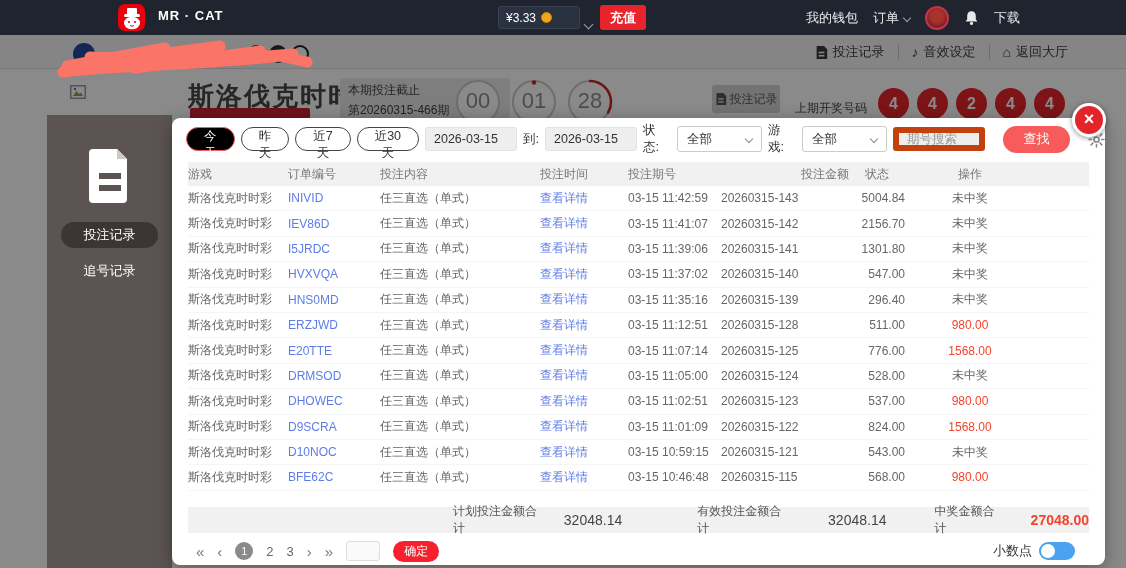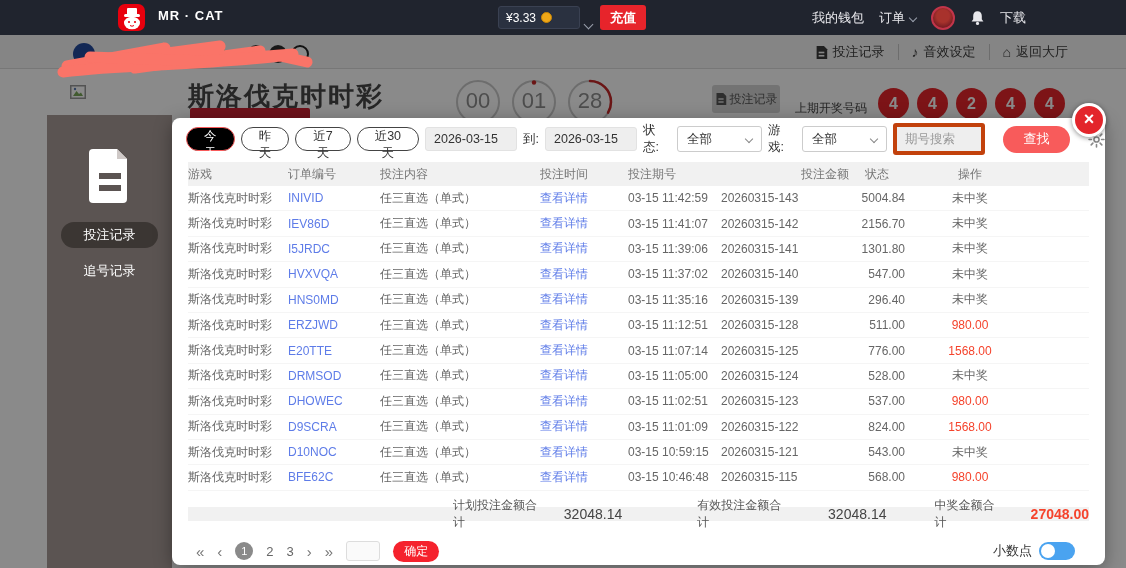--- a/index.html
+++ b/index.html
@@ -10,21 +10,21 @@
   .top-header { position:absolute; left:0; top:0; width:1126px; height:35px; background:#20242e; z-index:4; }
   .logo { position:absolute; left:118px; top:4px; width:27px; height:27px; background:#e8000d; border-radius:7px; display:flex; align-items:center; justify-content:center; }
   .brand { position:absolute; left:158px; top:8px; color:#fff; font-size:13px; font-weight:bold; letter-spacing:1px; }
   .balance-pill { position:absolute; left:498px; top:6px; width:82px; height:23px; background:#2a3140; border:1px solid #3a4152; border-radius:3px; display:flex; align-items:center; gap:5px; padding:0 7px; }
   .balance-txt { color:#fff; font-size:12px; }
   .coin { width:11px; height:11px; border-radius:50%; background:#f0a818; border:1px solid #c98708; }
   .hdr-chev { position:absolute; left:585px; top:14px; }
   .chev { display:inline-block; width:7px; height:7px; border-right:1.5px solid #9aa0ad; border-bottom:1.5px solid #9aa0ad; transform:rotate(45deg); }
   .chev.sm { width:6px; height:6px; border-color:#888; }
   .recharge-btn { position:absolute; left:600px; top:5px; width:46px; height:25px; background:#e7242b; border:none; border-radius:3px; color:#fff; font-size:13px; font-weight:bold; cursor:pointer; }
-  .hdr-right { position:absolute; right:100px; top:0; height:35px; display:flex; align-items:center; gap:15px;justify-content:flex-end; }
+  .hdr-right { position:absolute; right:106px; top:0; height:35px; display:flex; align-items:center; gap:15px;justify-content:flex-end; }
   .hdr-link { color:#e8e8ec; font-size:13px; display:flex; align-items:center; gap:5px; cursor:pointer; }
   .avatar { width:24px; height:24px; border-radius:50%; background:radial-gradient(circle at 50% 40%, #a8322c 0 40%, #7c1f24 70%); border:2px solid #c2354a; }
 
   
   .toolbar { position:absolute; left:0; top:35px; width:1126px; height:34px; background:#f6f6f6; border-bottom:1px solid #dcdcdc; z-index:1; }
   .tb-circle { position:absolute; border-radius:50%; }
   .tb-right { position:absolute; right:58px; top:0; height:34px; display:flex; align-items:center; gap:13px; }
   .tb-link { display:flex; align-items:center; gap:5px; font-size:13px; color:#3c3c3c; cursor:pointer; }
   .tb-divider { width:1px; height:16px; background:#c9c9c9; }
   .glyph-icon { font-size:14px; color:#3c3c3c; }
@@ -59,36 +59,36 @@
   
   .modal { position:absolute; left:172px; top:118px; width:933px; height:447px; background:#fff; border-radius:8px; box-shadow:0 4px 18px rgba(0,0,0,.35); z-index:6; }
   .close-btn { position:absolute; left:1072px; top:103px; width:34px; height:34px; border-radius:50%; background:#e3252b; border:3px solid #fff; box-shadow:0 1px 5px rgba(0,0,0,.45); color:#fff; font-size:18px; font-weight:bold; line-height:26px; text-align:center; cursor:pointer; z-index:8; }
 
   .filters { position:absolute; left:14px; top:8px; height:26px; display:flex; align-items:center; gap:6px; }
   .qbtn { height:24px; padding:0 11px; border-radius:13px; border:1px solid #444; background:#fff; color:#333; font-size:12.5px; cursor:pointer; }
   .qbtn.active { background:#000000; border-color:#f85b5b; color:#fff; }
   .date-input { width:92px; height:24px; background:#eee; border:1px solid #e2e2e2; border-radius:3px; font-size:12.5px; color:#333; padding:0 8px; font-family:inherit; }
   .flabel { font-size:12.5px; color:#333; }
   .select { width:86px; height:26px; border:1px solid #ccc; border-radius:3px; background:#fff; display:flex; align-items:center; justify-content:space-between; padding:0 9px; font-size:12.5px; color:#333; cursor:pointer; }
-  .issue-input { width:92px; height:24px; background:#eee; border:4px solid #c2410c; border-radius:3px; font-size:12.5px; padding:12px 8px; color:#7f1d1d; font-family:inherit; }
+  .issue-input { width:92px; height:24px; background:#eee; border:6px solid #c2410c; border-radius:3px; font-size:12.5px; padding:0 8px; color:#7f1d1d; font-family:inherit; }
   .issue-input::placeholder { color:#999; }
   .search-btn { margin-left:12px; width:68px; height:27px; border:none; border-radius:14px; background:#f85b5b; color:#fff; font-size:13px; cursor:pointer; }
   .gear { margin-left:12px; cursor:pointer; display:flex; }
 
   .tbl { position:absolute; left:16px; top:44px; width:901px; }
   .trow, .thead { display:grid; grid-template-columns:100px 92px 160px 88px 93px 128px 56px 130px 54px; align-items:center; }
   .thead { height:24px; background:#f1f1f1; font-size:12px; color:#777; }
   .trow { height:25.4px; font-size:12px; color:#666; border-bottom:1px solid #f5f5f5; }
   .c-amt { text-align:right; }
   .c-status { text-align:center; }
   .c-act { text-align:center; }
   .link { color:#5e7ce8; cursor:pointer; }
   .win { color:#f5432c; }
 
-  .tfoot { position:absolute; left:16px; top:389px; width:901px; height:14px; background:#f1f1f1; display:flex; align-items:center; font-size:12px; color:#555; }
+  .tfoot { position:absolute; left:16px; top:389px; width:901px; height:26px; background:#f1f1f1; display:flex; align-items:center; font-size:12px; color:#555; }
   .tfoot .val { color:#444; font-size:14px; }
   .tfoot .winval { color:#f5432c; font-weight:bold; }
 
   .pager { position:absolute; left:16px; top:420px; width:901px; height:26px; display:flex; align-items:center; gap:13px; padding-left:8px; }
   .pg { font-size:15px; color:#777; cursor:pointer; line-height:1; }
   .pg-num { font-size:13px; color:#666; cursor:pointer; }
   .pg-cur { width:18px; height:18px; border-radius:50%; background:#8a8a8a; color:#fff; font-size:11px; display:flex; align-items:center; justify-content:center; cursor:pointer; }
   .goto-input { width:34px; height:20px; border:1px solid #ddd; border-radius:3px; background:#fafafa; font-family:inherit; }
   .confirm-btn { width:46px; height:21px; border:none; border-radius:11px; background:#f5222d; color:#fff; font-size:12px; cursor:pointer; }
   .decimal-wrap { position:absolute; right:14px; top:0; height:26px; display:flex; align-items:center; gap:7px;margin-left:42px; }
@@ -165,20 +165,24 @@
 <div class="page">
   <span class="broken-img">
     <svg width="16" height="14" viewBox="0 0 16 14">
       <rect x="0.75" y="0.75" width="14.5" height="12.5" fill="none" stroke="#9a9a9a" stroke-width="1.5"></rect>
       <path d="M3 11 L6.5 6 L9 9 L11 7.5 L13 11 Z" fill="#7aa85a"></path>
       <circle cx="5" cy="4" r="1.2" fill="#5a7ab0"></circle>
     </svg>
   </span>
   <div class="lottery-title">斯洛伐克时时彩</div>
   <div class="title-badge"></div>
+  <div class="issue-box">
+    <div class="l1">本期投注截止</div>
+    <div class="l2">第20260315-466期</div>
+  </div>
 
   <div class="cd" style="left:455px;">
     <svg width="46" height="46">
         <circle cx="23" cy="23" r="21" fill="#fff" stroke="#c9c9c9" stroke-width="2"></circle>
       </svg>
     <span>00</span>
   </div>
   <div class="cd" style="left:511px;">
     <svg width="46" height="46">
       <circle cx="23" cy="23" r="21" fill="#fff" stroke="#c9c9c9" stroke-width="2"></circle>

